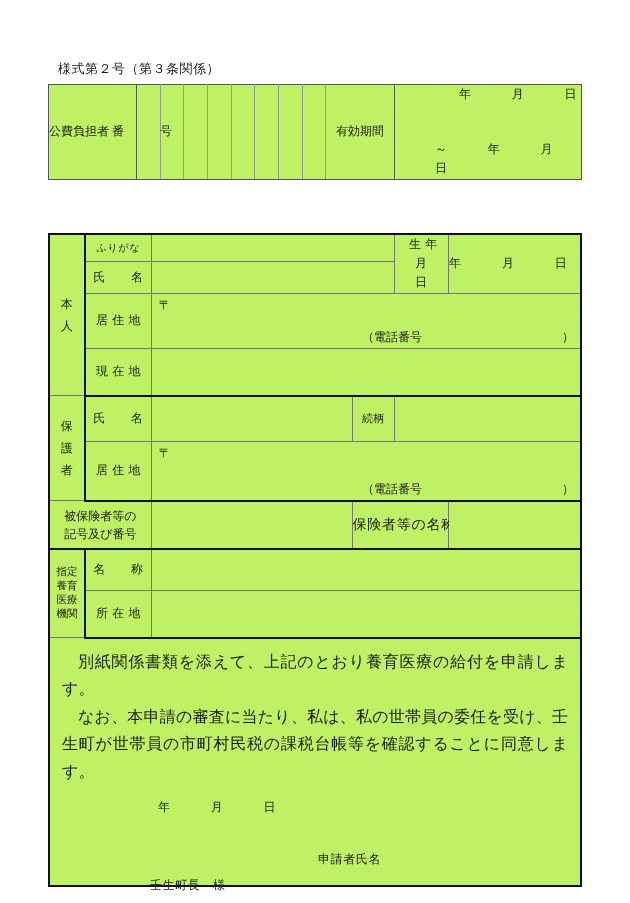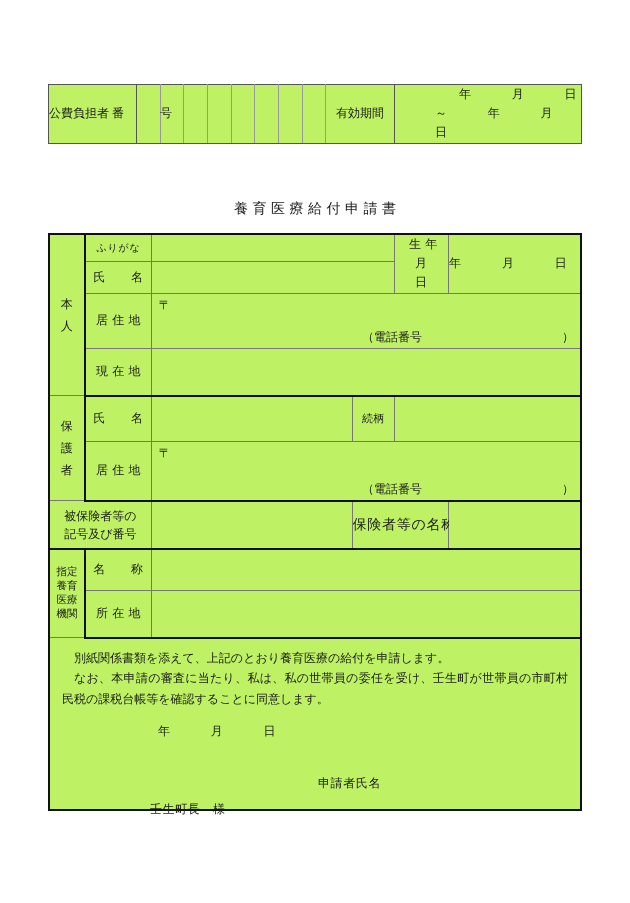--- a/index.html
+++ b/index.html
@@ -59,21 +59,21 @@
     line-height: 1.45;
     font-size: 12px;
   }
   .num-cell { border-left: 1px solid #999; border-right: 1px solid #999; }
   .date-cell {
     font-size: 12px;
     line-height: 1.6;
     padding-left: 10px;
   }
   .date-line-1 { padding-left: 54px; letter-spacing: 0.1em; }
-  .date-line-2 { padding-left: 30px; letter-spacing: 0.1em; }
+  .date-line-2 { padding-left: 30px; letter-spacing: 0.1em; margin-top: 36px; }
   .date-single { padding-left: 78px; letter-spacing: 0.1em; }
 
   
   .doc-title {
     position: absolute;
     top: 200px;
     left: 0;
     width: 630px;
     text-align: center;
     font-size: 14px;
@@ -144,21 +144,21 @@
   }
   .birth-date {
     font-size: 12px;
     text-align: center;
     letter-spacing: 0.1em;
     padding-right: 12px;
   }
 
   
   .decl {
-    font-size: 12px;
+    font-size: 16px;
     line-height: 1.72;
     padding: 9px 12px 4px 12px;
     text-align: justify;
   }
   .decl p { margin: 0; }
   .decl .indent { text-indent: 1em; }
 
   .sig-area {
     font-size: 12px;
     padding: 0 12px;
@@ -194,20 +194,21 @@
     text-underline-offset: 3px;
     letter-spacing: 0.02em;
     white-space: nowrap;
   }
 </style>
 </head>
 <body>
 
 <div class="page">
 
+  <div class="form-no">様式第２号（第３条関係）</div>
 
   <table class="top-table">
     <colgroup>
       <col style="width:82px">
       <col style="width:22px">
         <col style="width:22px">
         <col style="width:22px">
         <col style="width:22px">
       <col style="width:22px">
         <col style="width:22px">
@@ -230,21 +231,20 @@
       <td class="num-cell"></td>
       <td class="lbl">有効期間</td>
       <td class="date-cell">
         <div class="date-line-1">年　　　月　　　日</div>
         <div class="date-line-2">～　　　年　　　月　　　日</div>
       </td>
     </tr>
   </tbody>
     </table>
 
-  <div class="doc-title">養育医療給付申請書</div>
 
   <table class="main-table">
     <colgroup>
       <col style="width:36px">
       <col style="width:66px">
       <col style="width:200px">
       <col style="width:42px">
       <col style="width:54px">
       <col style="width:132px">
     </colgroup>

